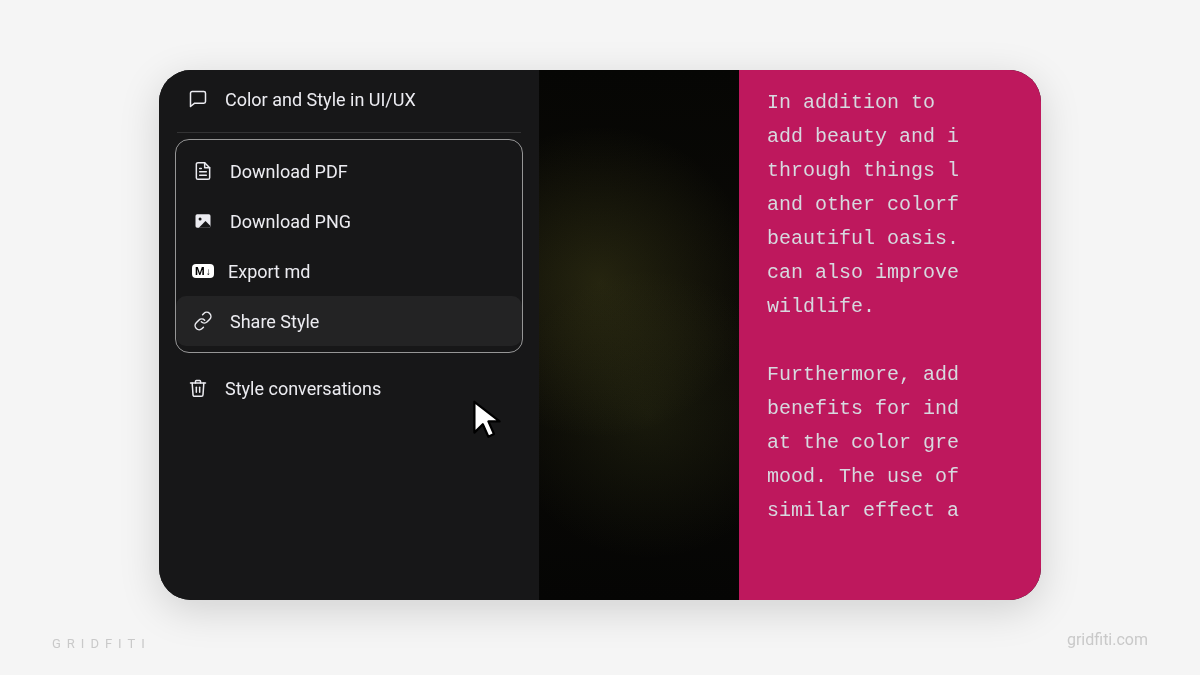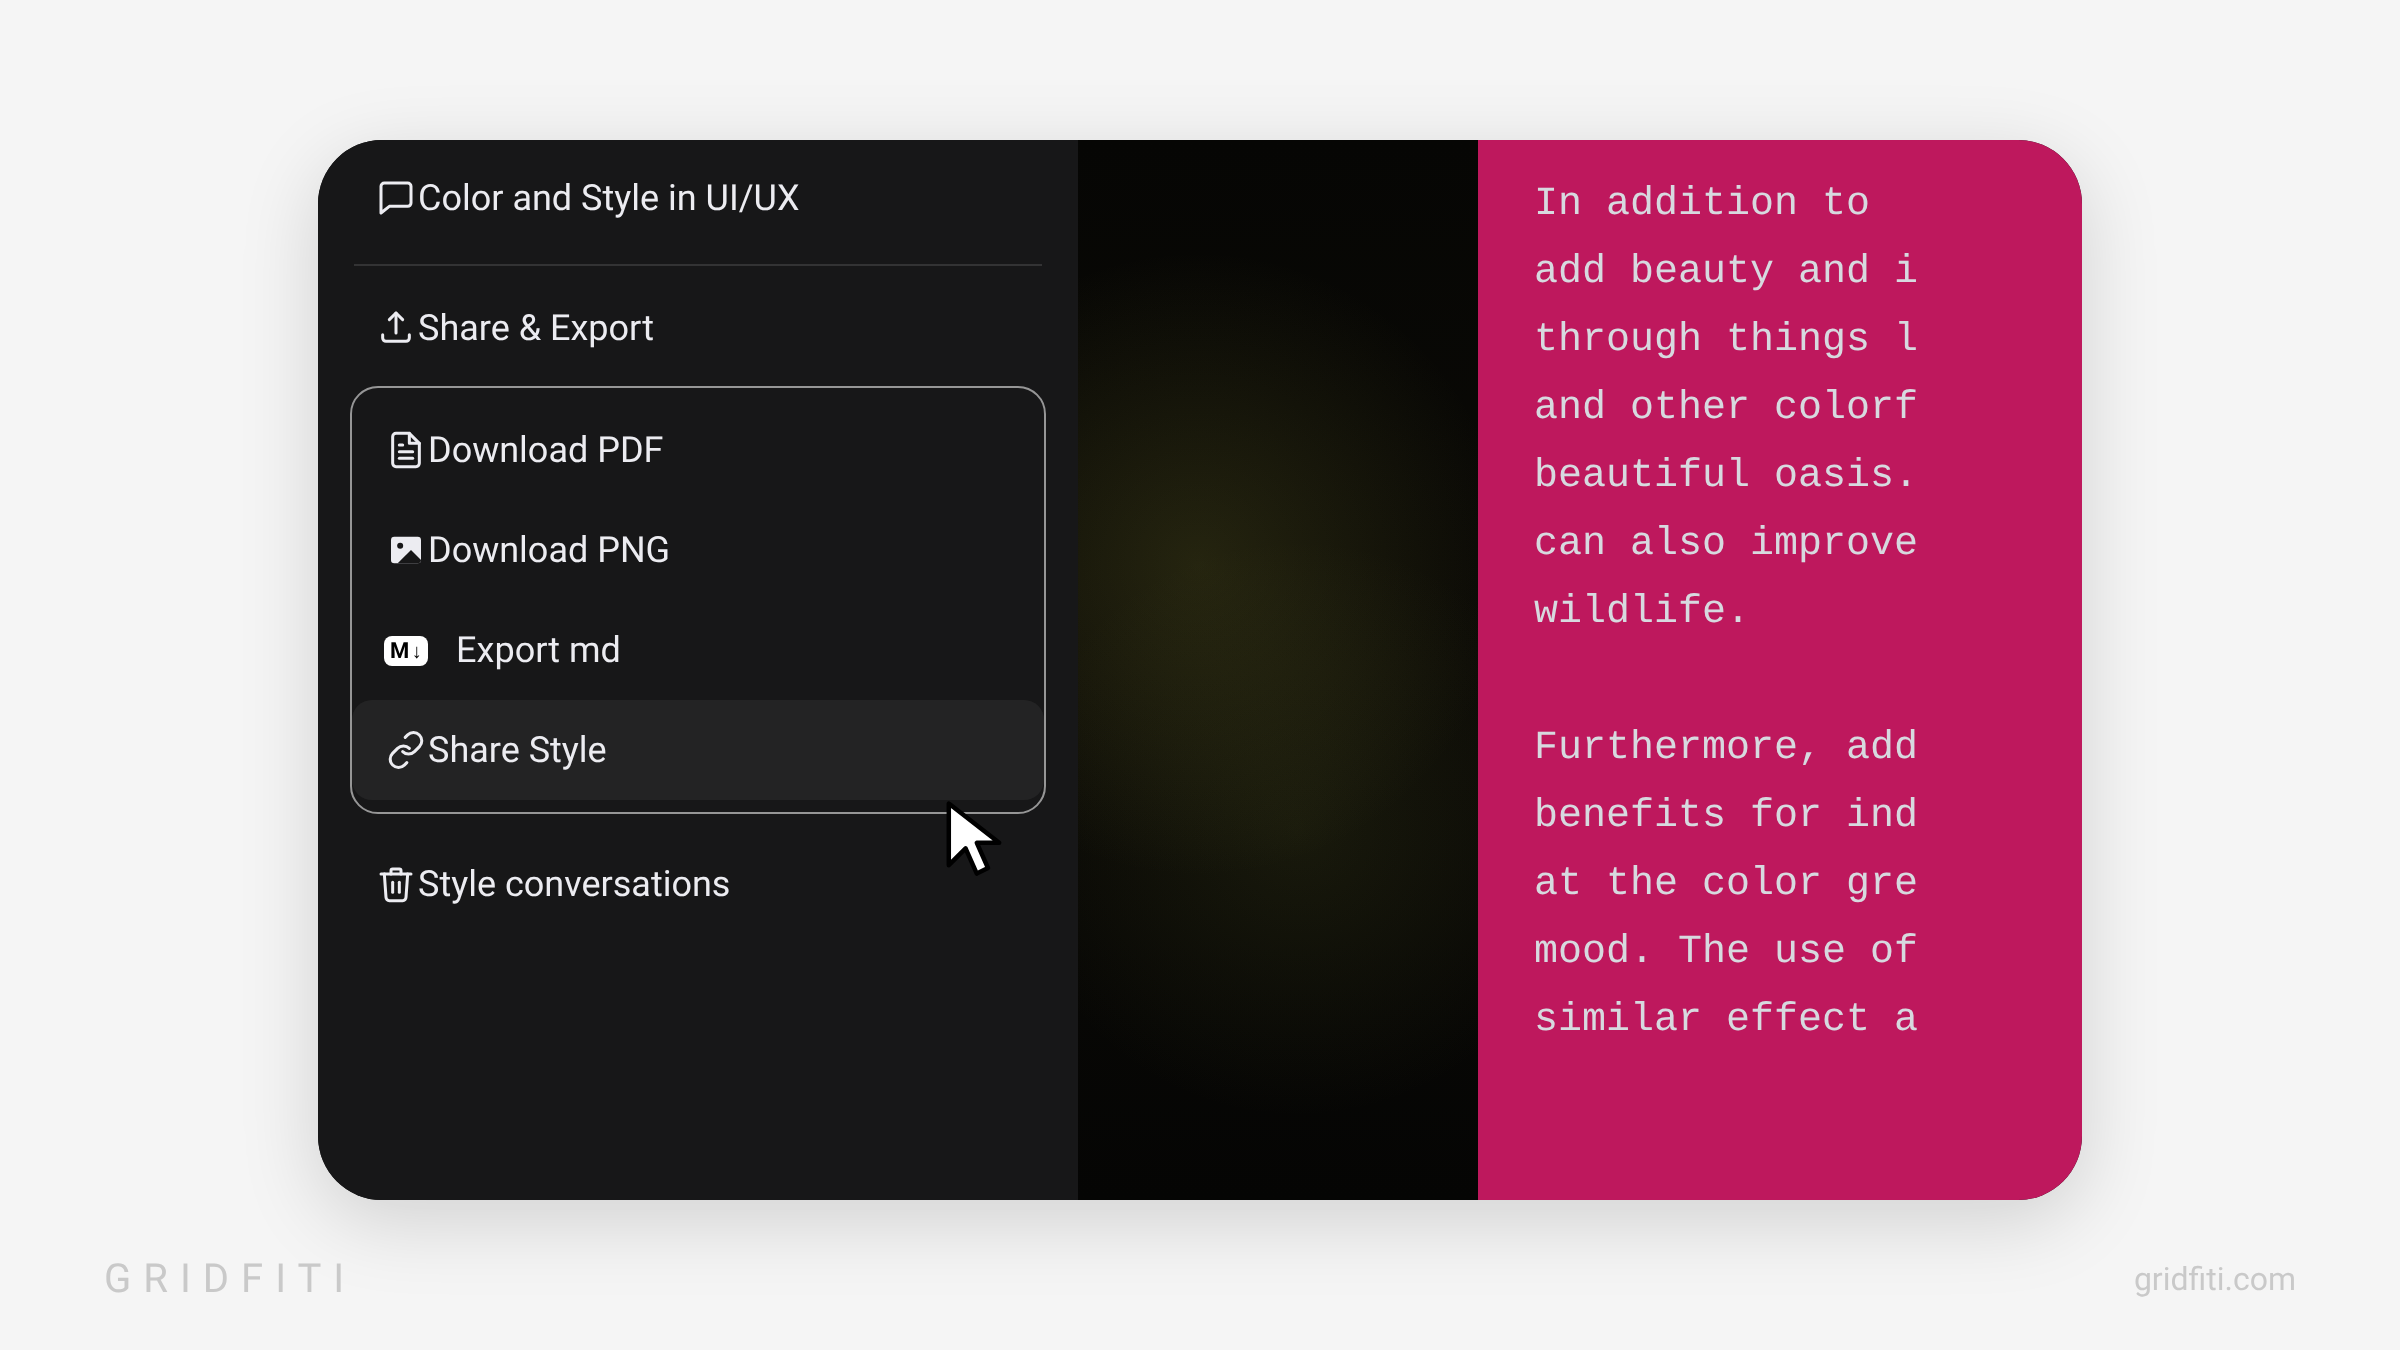--- a/index.html
+++ b/index.html
@@ -30,20 +30,21 @@
     flex: 0 0 380px;
     background: #171718;
     color: #ececf1;
     padding: 0 14px 20px 14px;
     position: relative;
   }
 
   .side-item {
     display: flex;
     align-items: center;
+    gap: 16px;
     padding: 14px 14px;
     font-size: 18px;
     color: #ececf1;
     border-radius: 10px;
   }
   .side-item.small-gap { gap: 14px; }
 
   .conv-item {
     padding-top: 18px;
     padding-bottom: 22px;
@@ -124,21 +125,21 @@
     pointer-events: none;
   }
 
   
   .brand-left {
     position: absolute;
     left: 52px;
     bottom: 24px;
     color: #c9c9c9;
     letter-spacing: 6px;
-    font-size: 20px;
+    font-size: 13px;
     font-weight: 400;
   }
   .brand-right {
     position: absolute;
     right: 52px;
     bottom: 26px;
     color: #c9c9c9;
     font-size: 16px;
     margin-top: 32px;
   }
@@ -154,30 +155,20 @@
       <span class="icon">
         <svg width="20" height="20" viewBox="0 0 24 24" fill="none" stroke="#ececf1" stroke-width="1.8" stroke-linecap="round" stroke-linejoin="round">
           <path d="M21 15a2 2 0 0 1-2 2H8l-5 4V5a2 2 0 0 1 2-2h14a2 2 0 0 1 2 2z"></path>
         </svg>
       </span>
       <span>Color and Style in UI/UX</span>
     </div>
 
     <div class="divider"></div>
 
-    <div class="side-item">
-      <span class="icon">
-        <svg width="20" height="20" viewBox="0 0 24 24" fill="none" stroke="#ececf1" stroke-width="1.8" stroke-linecap="round" stroke-linejoin="round">
-          <path d="M4 16v2a2 2 0 0 0 2 2h12a2 2 0 0 0 2-2v-2"></path>
-          <polyline points="16 7 12 3 8 7"></polyline>
-          <line x1="12" y1="3" x2="12" y2="15"></line>
-        </svg>
-      </span>
-      <span>Share &amp; Export</span>
-    </div>
 
     <div class="export-box">
 
       <div class="side-item">
         <span class="icon">
           <svg width="20" height="20" viewBox="0 0 24 24" fill="none" stroke="#ececf1" stroke-width="1.8" stroke-linecap="round" stroke-linejoin="round">
             <path d="M14 2H6a2 2 0 0 0-2 2v16a2 2 0 0 0 2 2h12a2 2 0 0 0 2-2V8z"></path>
             <polyline points="14 2 14 8 20 8"></polyline>
             <line x1="8" y1="13" x2="16" y2="13"></line>
             <line x1="8" y1="17" x2="16" y2="17"></line>

